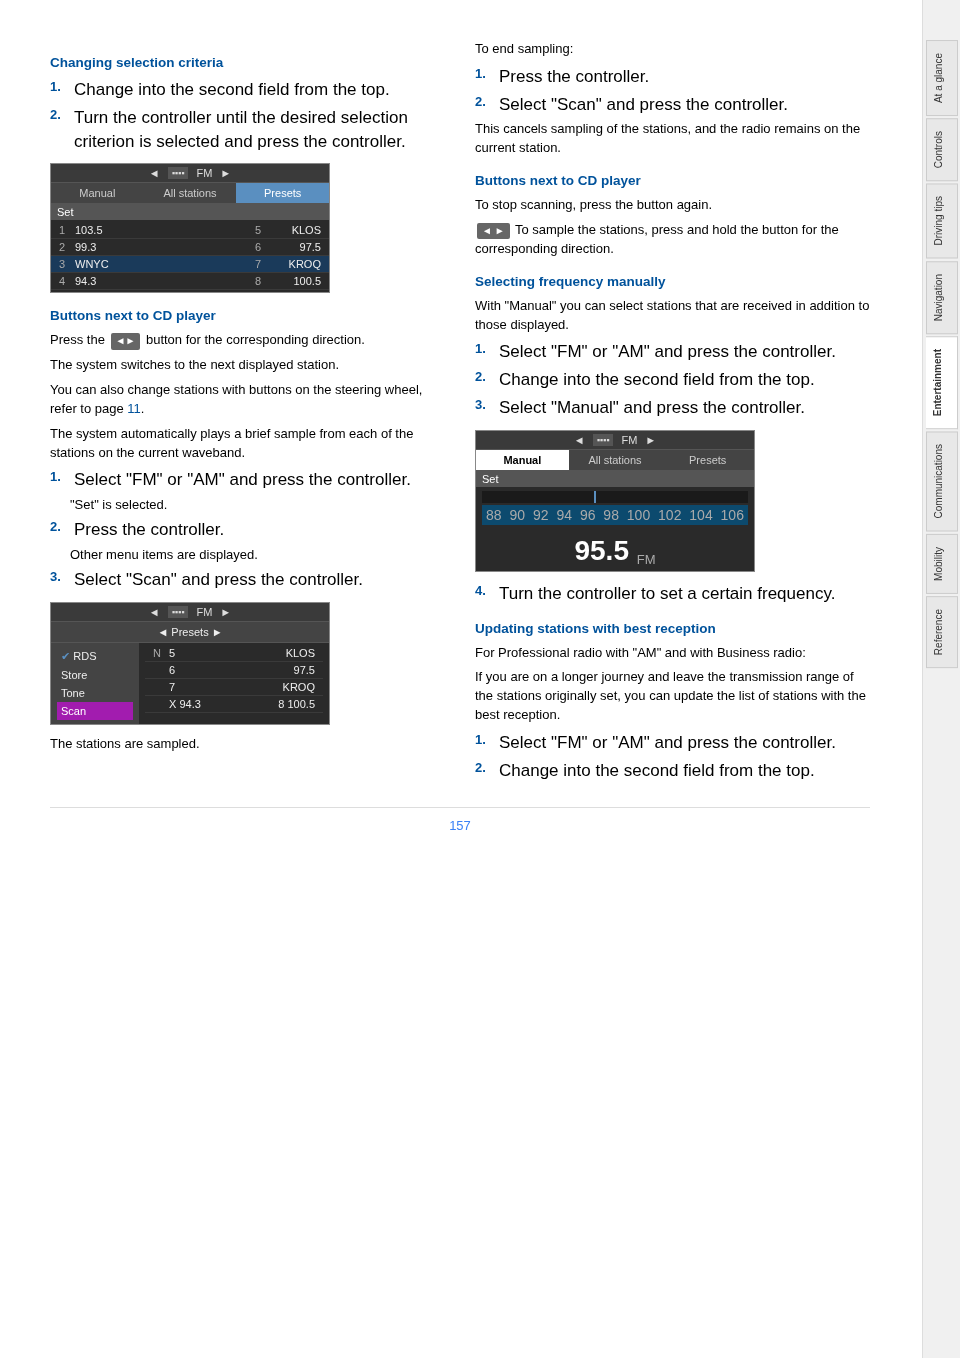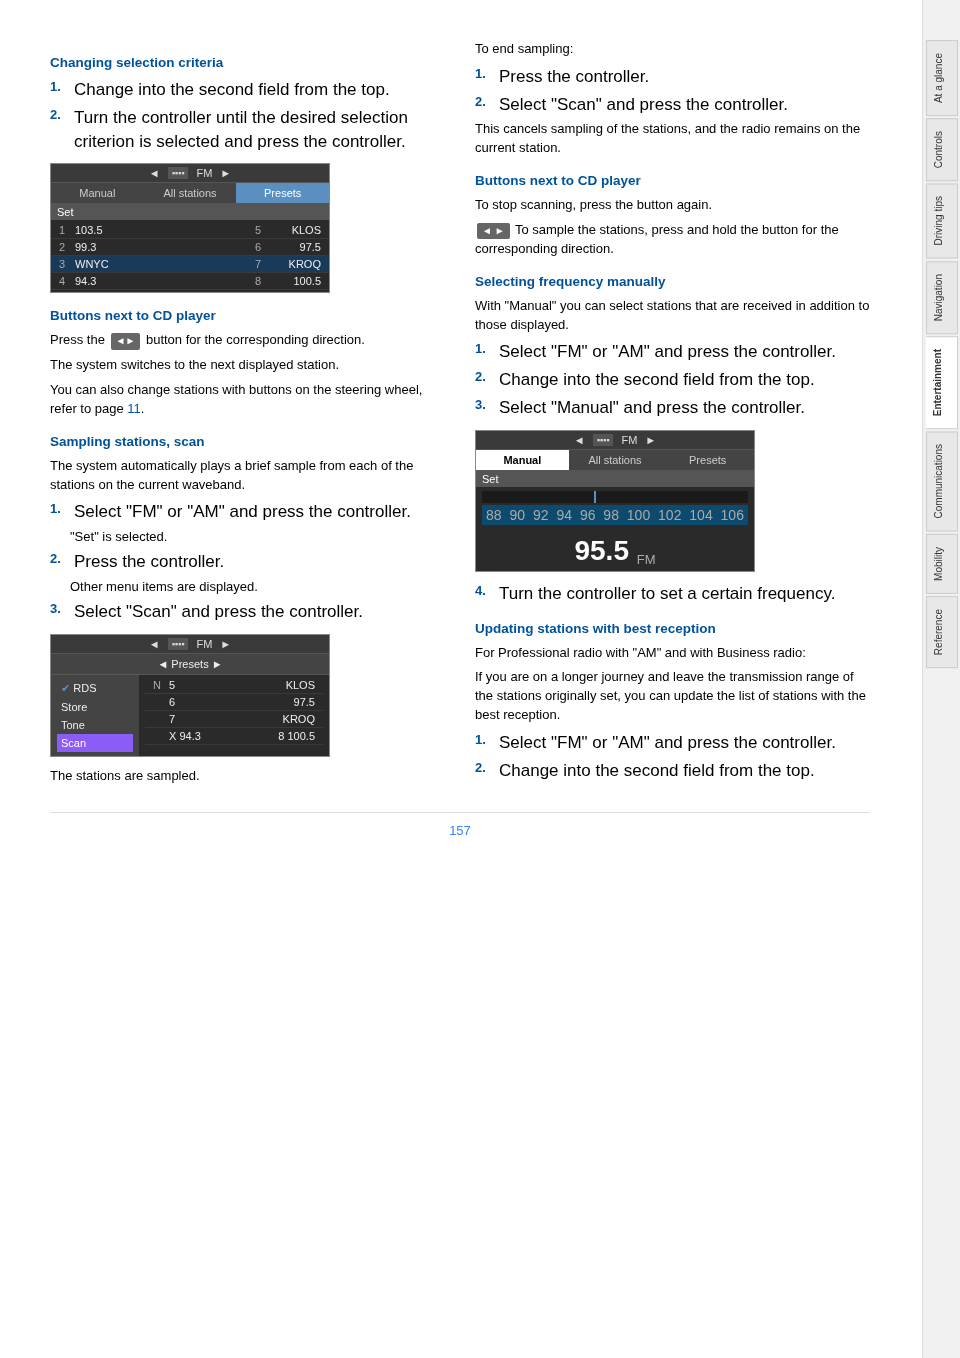--- a/index.html
+++ b/index.html
@@ -253,21 +253,21 @@
     }
 
     .scan-menu-item {
       padding: 3px 4px;
       font-size: 11px;
       color: #eee;
       cursor: pointer;
     }
 
     .scan-menu-item.active {
-      background: #8b5cf6;
+      background: #a21caf;
       color: #fff;
     }
 
     .scan-menu-right {
       flex: 1;
       background: #2a2a2a;
       padding: 2px 6px;
     }
 
     
@@ -405,21 +405,20 @@
           <p class="body-text">
             Press the <span class="btn-icon">◄►</span> button for the corresponding direction.
           </p>
           <p class="body-text">The system switches to the next displayed station.</p>
           <p class="body-text">
             You can also change stations with buttons on the steering wheel, refer to page <a class="link-blue">11</a>.
           </p>
         </div>
 
         <div>
-          <div class="section-title">Sampling stations, scan</div>
           <p class="body-text">The system automatically plays a brief sample from each of the stations on the current waveband.</p>
           <ol class="steps">
             <li>
               <span>Select "FM" or "AM" and press the controller.</span>
             </li>
           </ol>
           <p class="indent-text">"Set" is selected.</p>
           <ol class="steps" style="counter-reset: step-counter 1;">
             <li>
               <span>Press the controller.</span>

